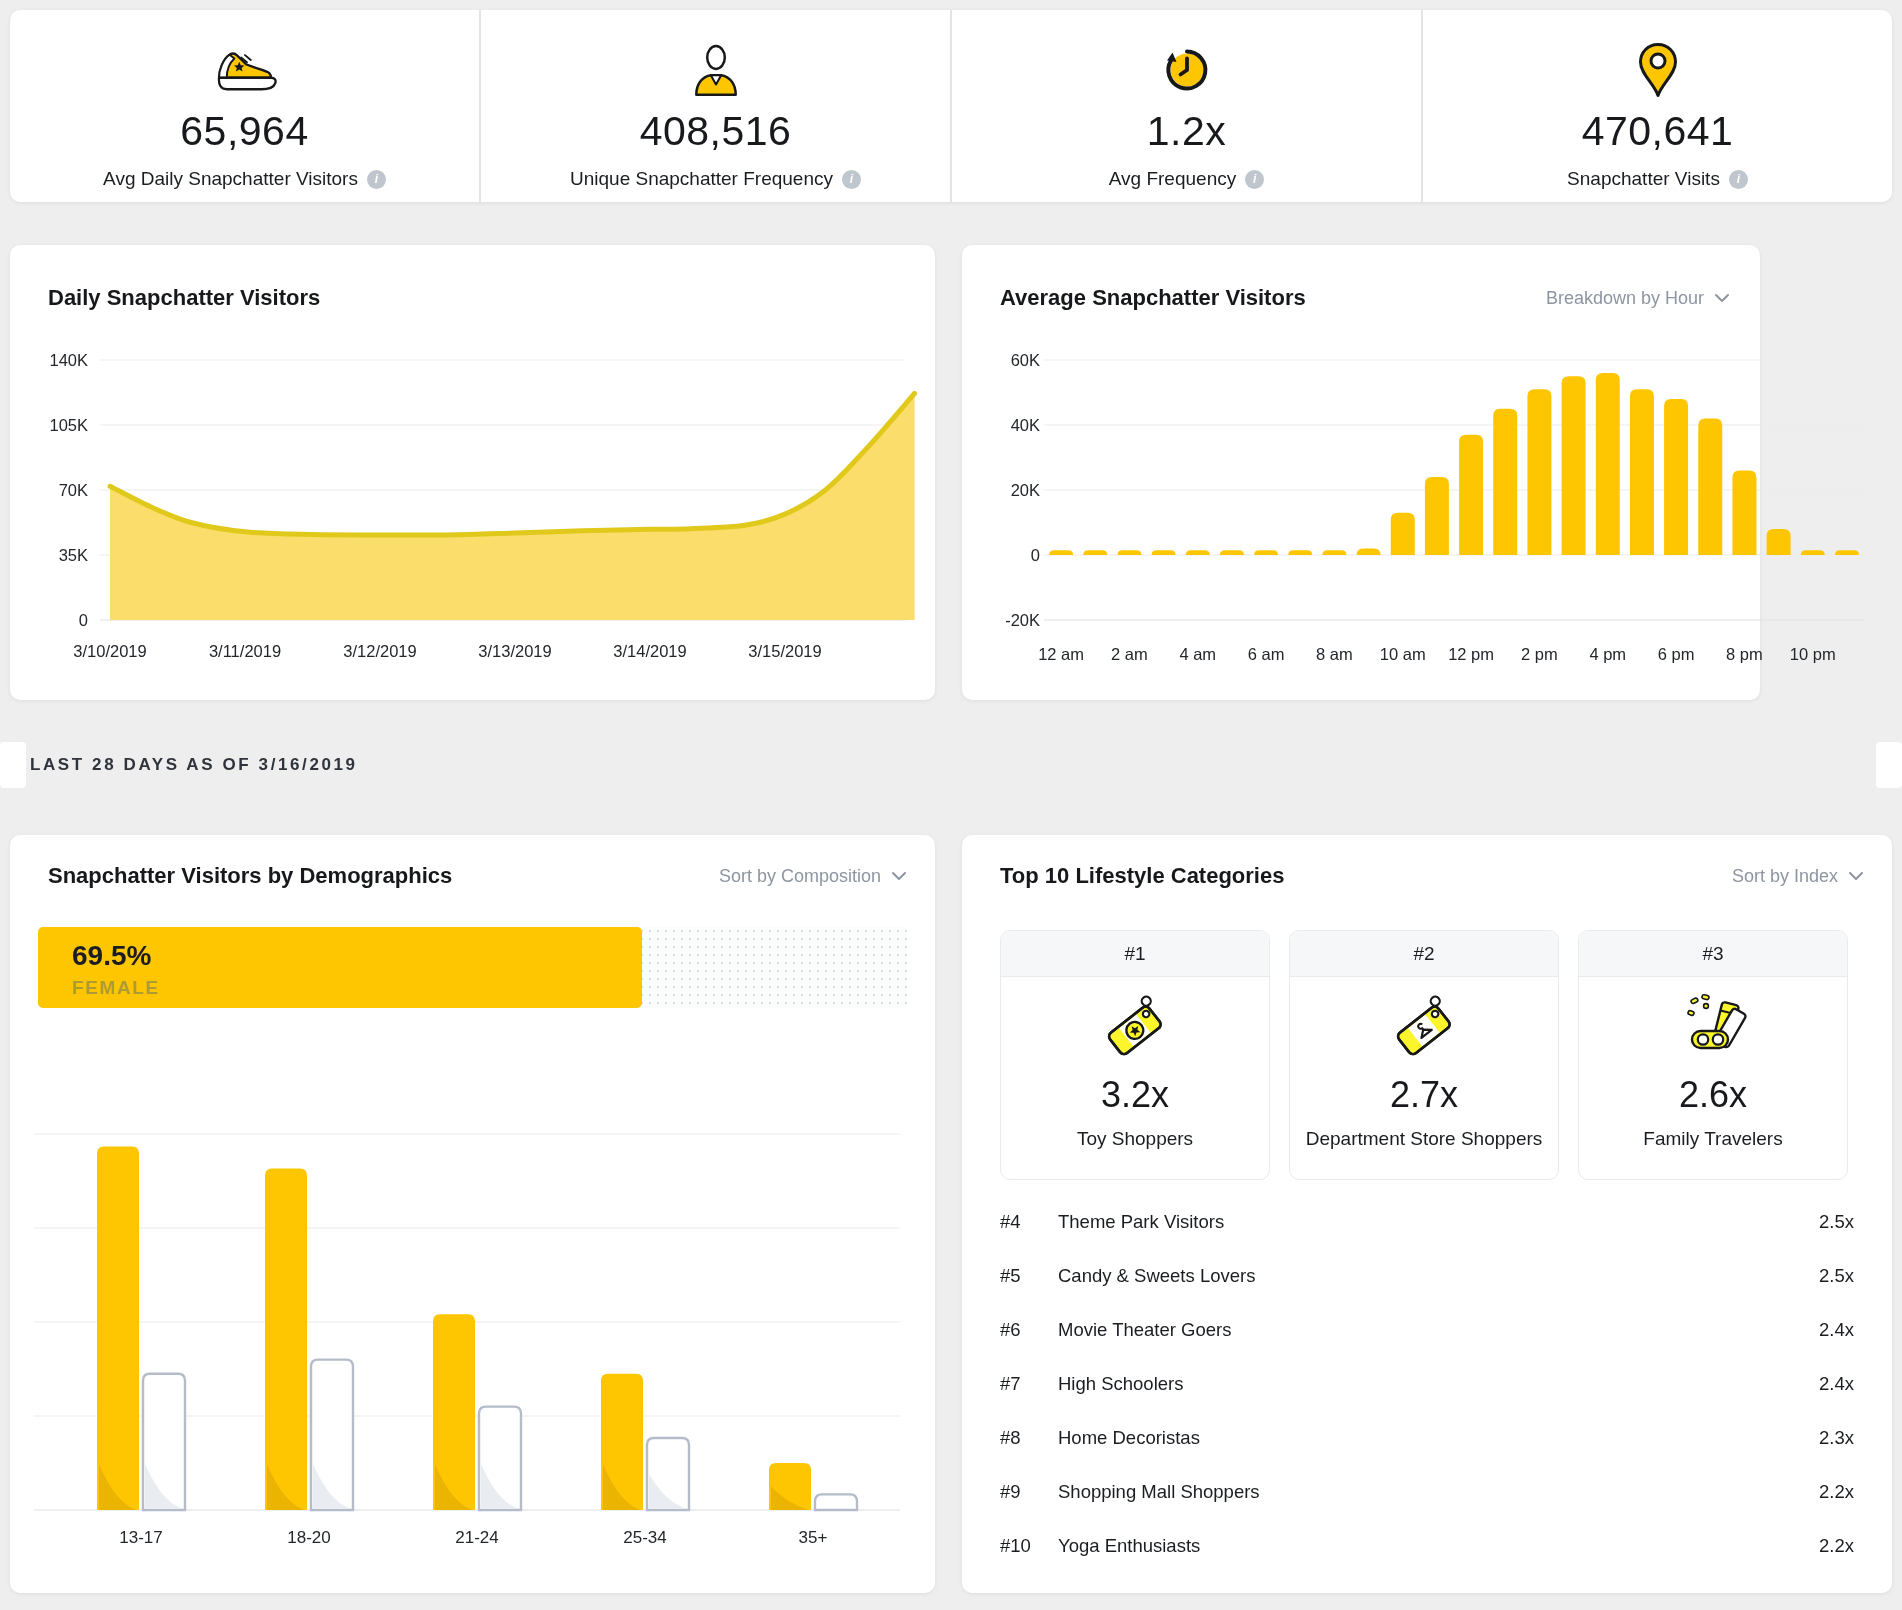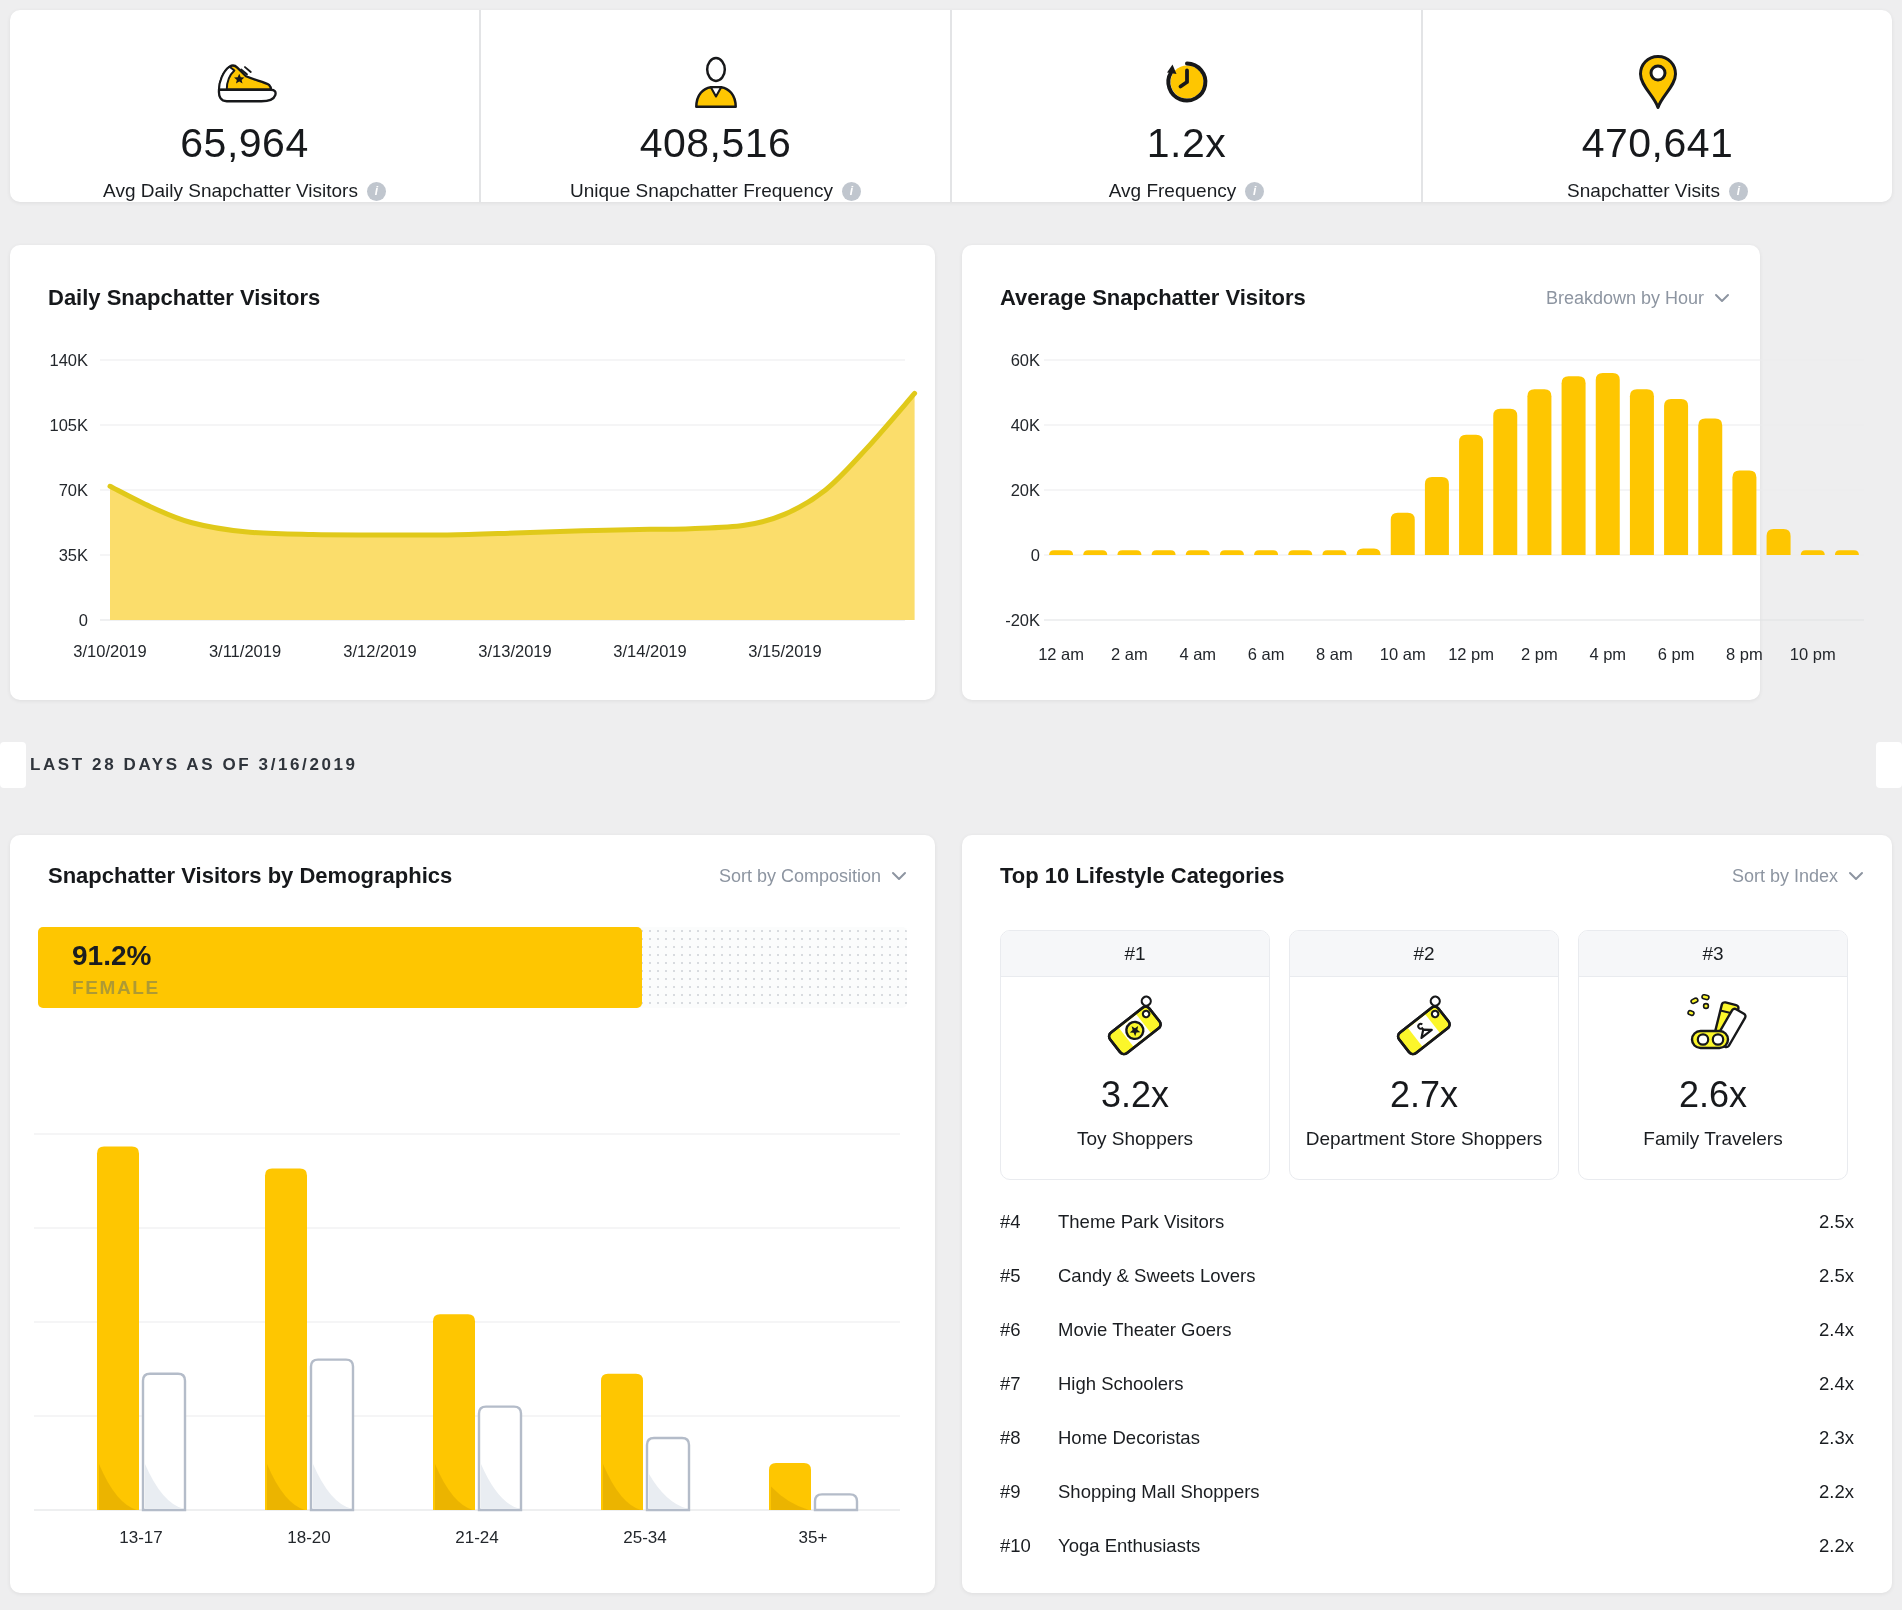--- a/index.html
+++ b/index.html
@@ -4,21 +4,21 @@
 <style>
   * { margin:0; padding:0; box-sizing:border-box; }
   html,body { width:1902px; height:1610px; }
   body { font-family:"Liberation Sans","DejaVu Sans",sans-serif; background:#EEEEEF; color:#17191C; position:relative; overflow:hidden; }
   .card { position:absolute; background:#fff; border-radius:10px; box-shadow:0 1px 4px rgba(0,0,0,.07); }
 
   
   .stats-row { position:absolute; left:10px; top:10px; width:1882px; height:192px;
     display:grid; grid-template-columns:repeat(4,1fr); gap:2px; background:#E3E4E6;
     border-radius:10px; overflow:hidden; box-shadow:0 1px 4px rgba(0,0,0,.07); }
-  .stat-card { background:#fff; display:flex; flex-direction:column; align-items:center; justify-content:flex-end; padding-top:30px; }
+  .stat-card { background:#fff; display:flex; flex-direction:column; align-items:center; justify-content:flex-start; padding-top:30px; }
   .stat-icon { height:62px; display:flex; align-items:center; }
   .stat-value { font-size:41px; font-weight:500; letter-spacing:.5px; margin-top:6px; color:#17191C; }
   .stat-label-row { display:flex; align-items:center; gap:9px; margin-top:13px; font-size:19px; color:#1A1D21; }
   .info-badge { width:19px; height:19px; border-radius:50%; background:#C0C6CE; color:#fff; font-size:12px; font-weight:bold;
     display:inline-flex; align-items:center; justify-content:center; font-style:italic; cursor:pointer; }
 
   
   .chart-card-left  { left:10px;  top:245px; width:925px; height:455px; }
   .chart-card-right { left:962px; top:245px; width:798px; height:455px; }
   .card-header { position:absolute; left:38px; right:30px; top:40px; display:flex; justify-content:space-between; align-items:center; z-index:2; }
@@ -230,21 +230,21 @@
     <button class="dropdown">
       <span>Sort by Composition</span>
       <svg width="16" height="10" viewBox="0 0 16 10">
         <polyline points="2,2 8,8 14,2" fill="none" stroke="#8D95A1" stroke-width="2" stroke-linecap="round" stroke-linejoin="round"></polyline>
       </svg>
     </button>
   </div>
 
   <div class="gender-track female">
     <div id="femaleBar" class="gender-bar female" style="width: 69.5%;">
-      <div class="gender-value">91.2%</div>
+      <div class="gender-value">69.5%</div>
       <div class="gender-name">FEMALE</div>
     </div>
   </div>
 
   <svg id="ageChart" class="chart-svg" style="top:280px" width="925" height="445" viewBox="0 0 925 445">
       <line x1="24" y1="19" x2="890" y2="19" stroke="#ECECEE" stroke-width="1.2"></line>
       <line x1="24" y1="113" x2="890" y2="113" stroke="#ECECEE" stroke-width="1.2"></line>
       <line x1="24" y1="207" x2="890" y2="207" stroke="#ECECEE" stroke-width="1.2"></line>
       <line x1="24" y1="301" x2="890" y2="301" stroke="#ECECEE" stroke-width="1.2"></line>
       <line x1="24" y1="395" x2="890" y2="395" stroke="#DDDFE2" stroke-width="1.2"></line>

